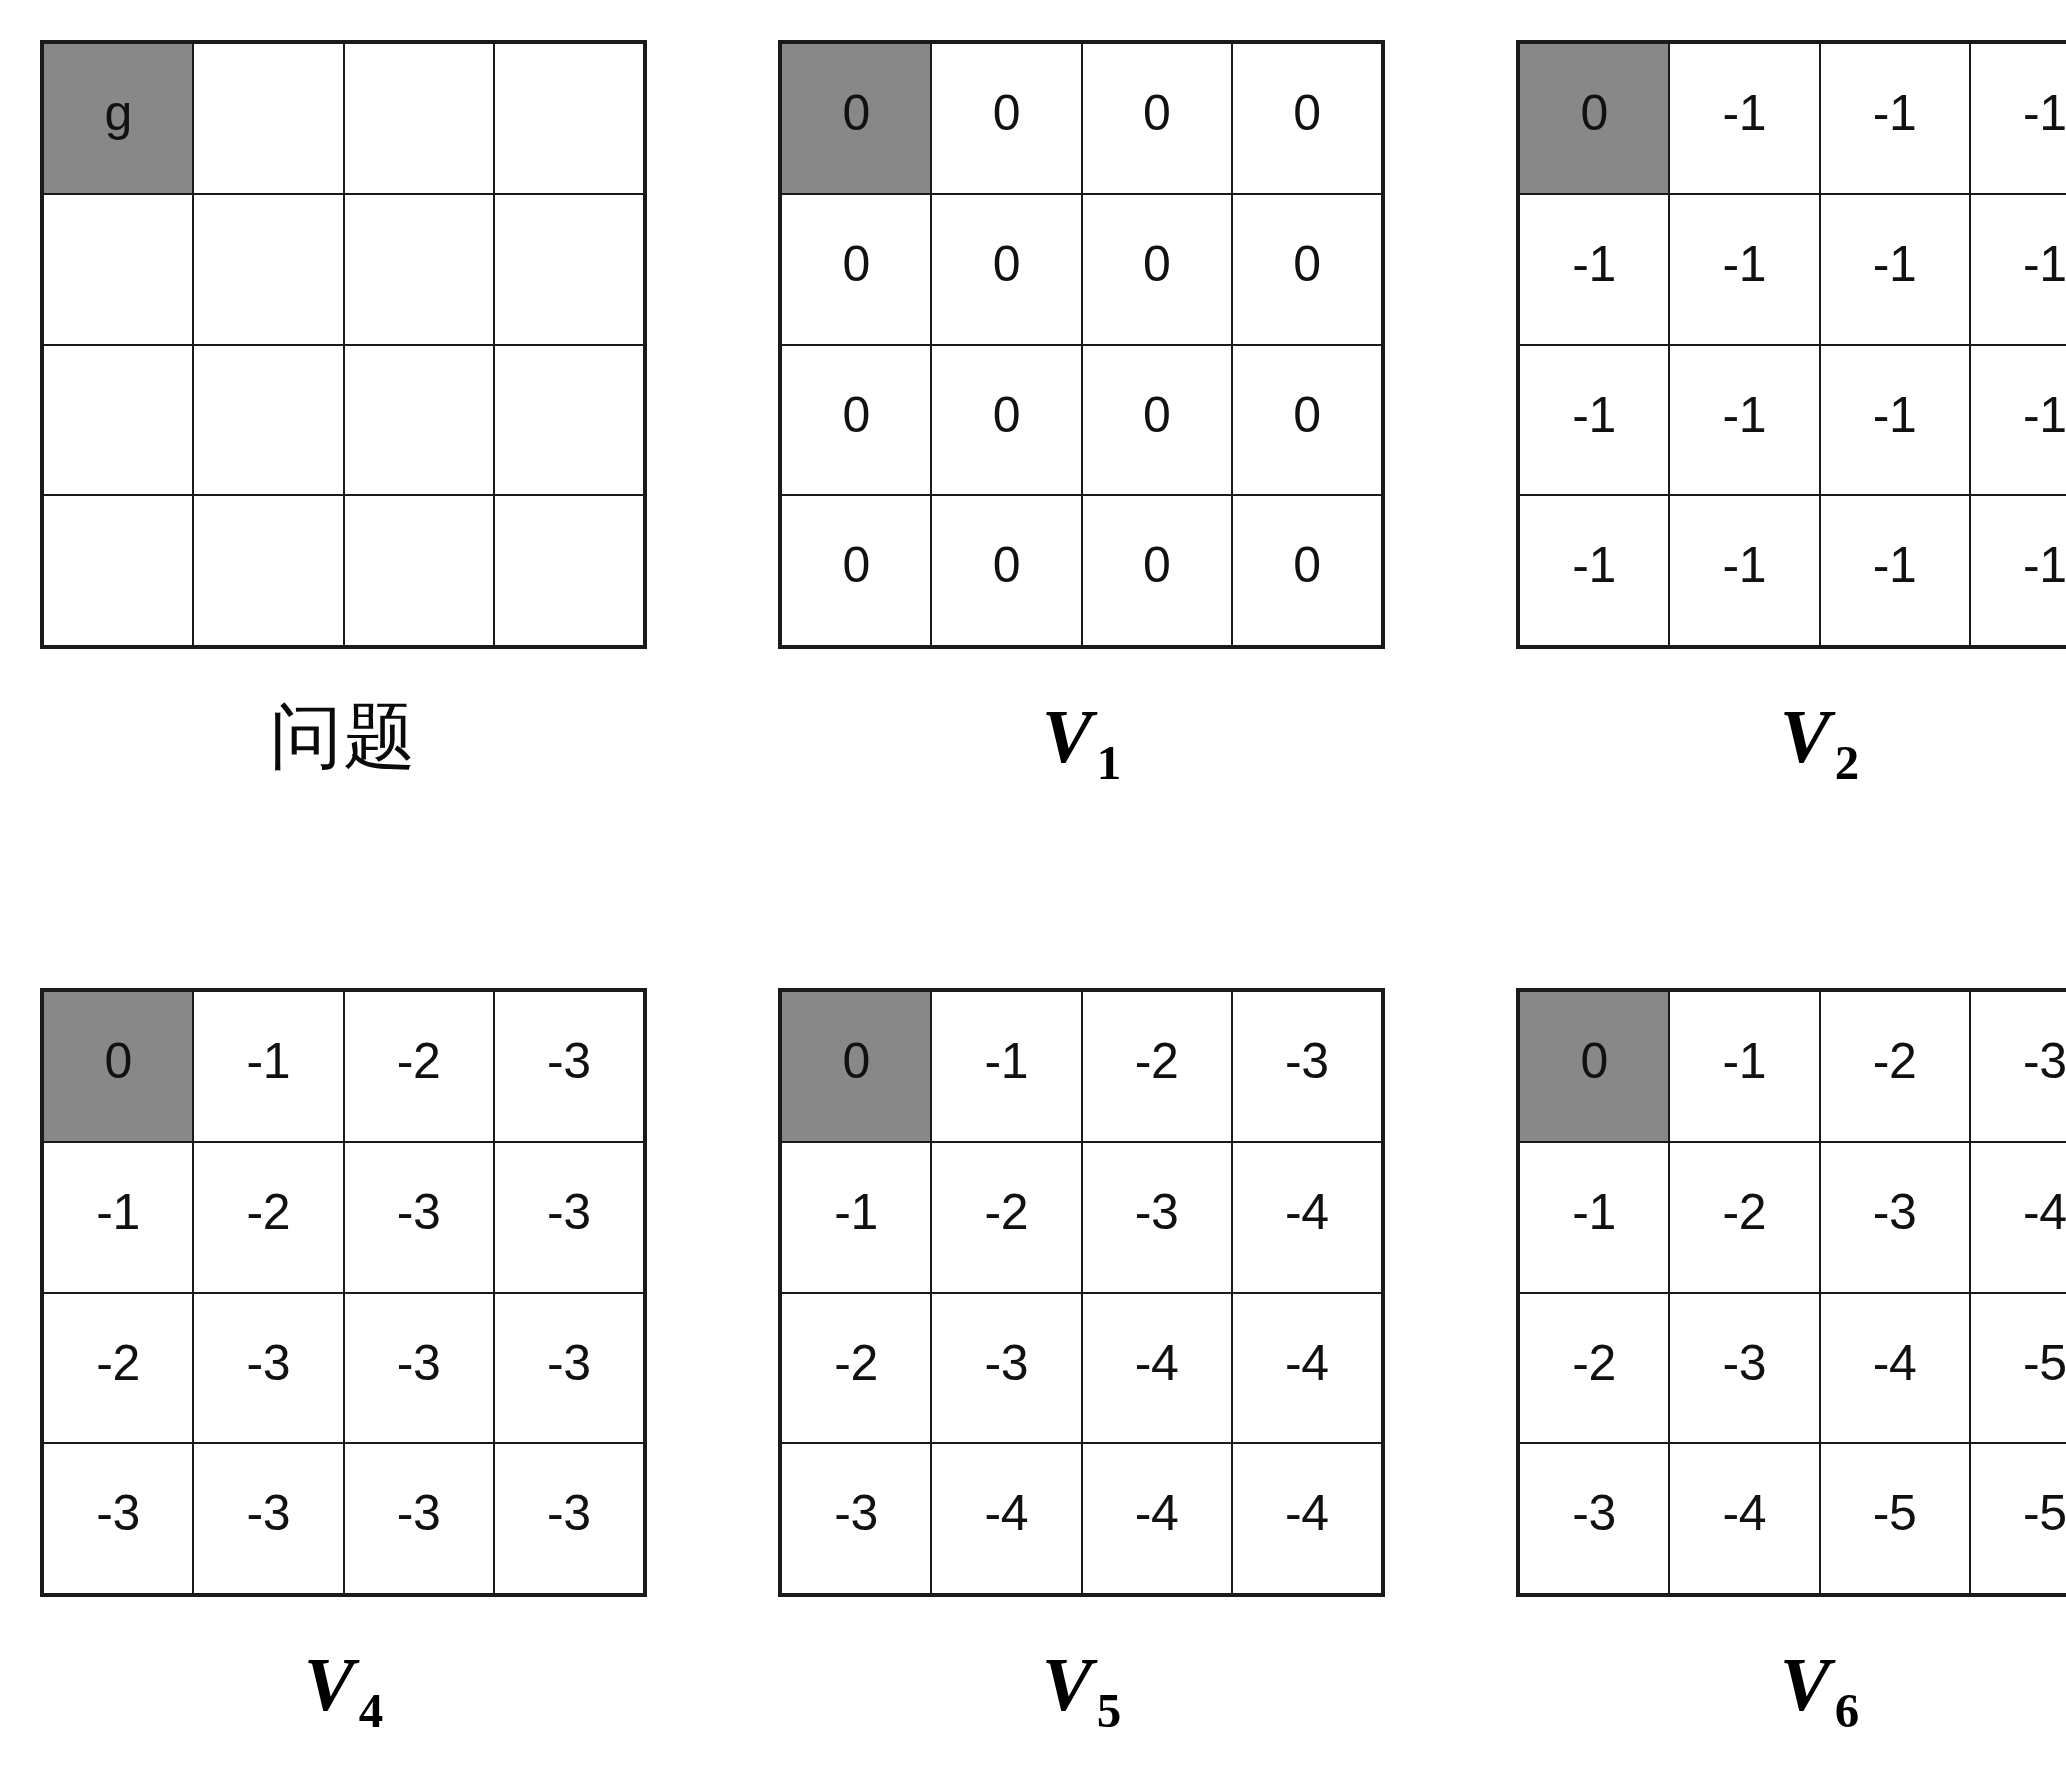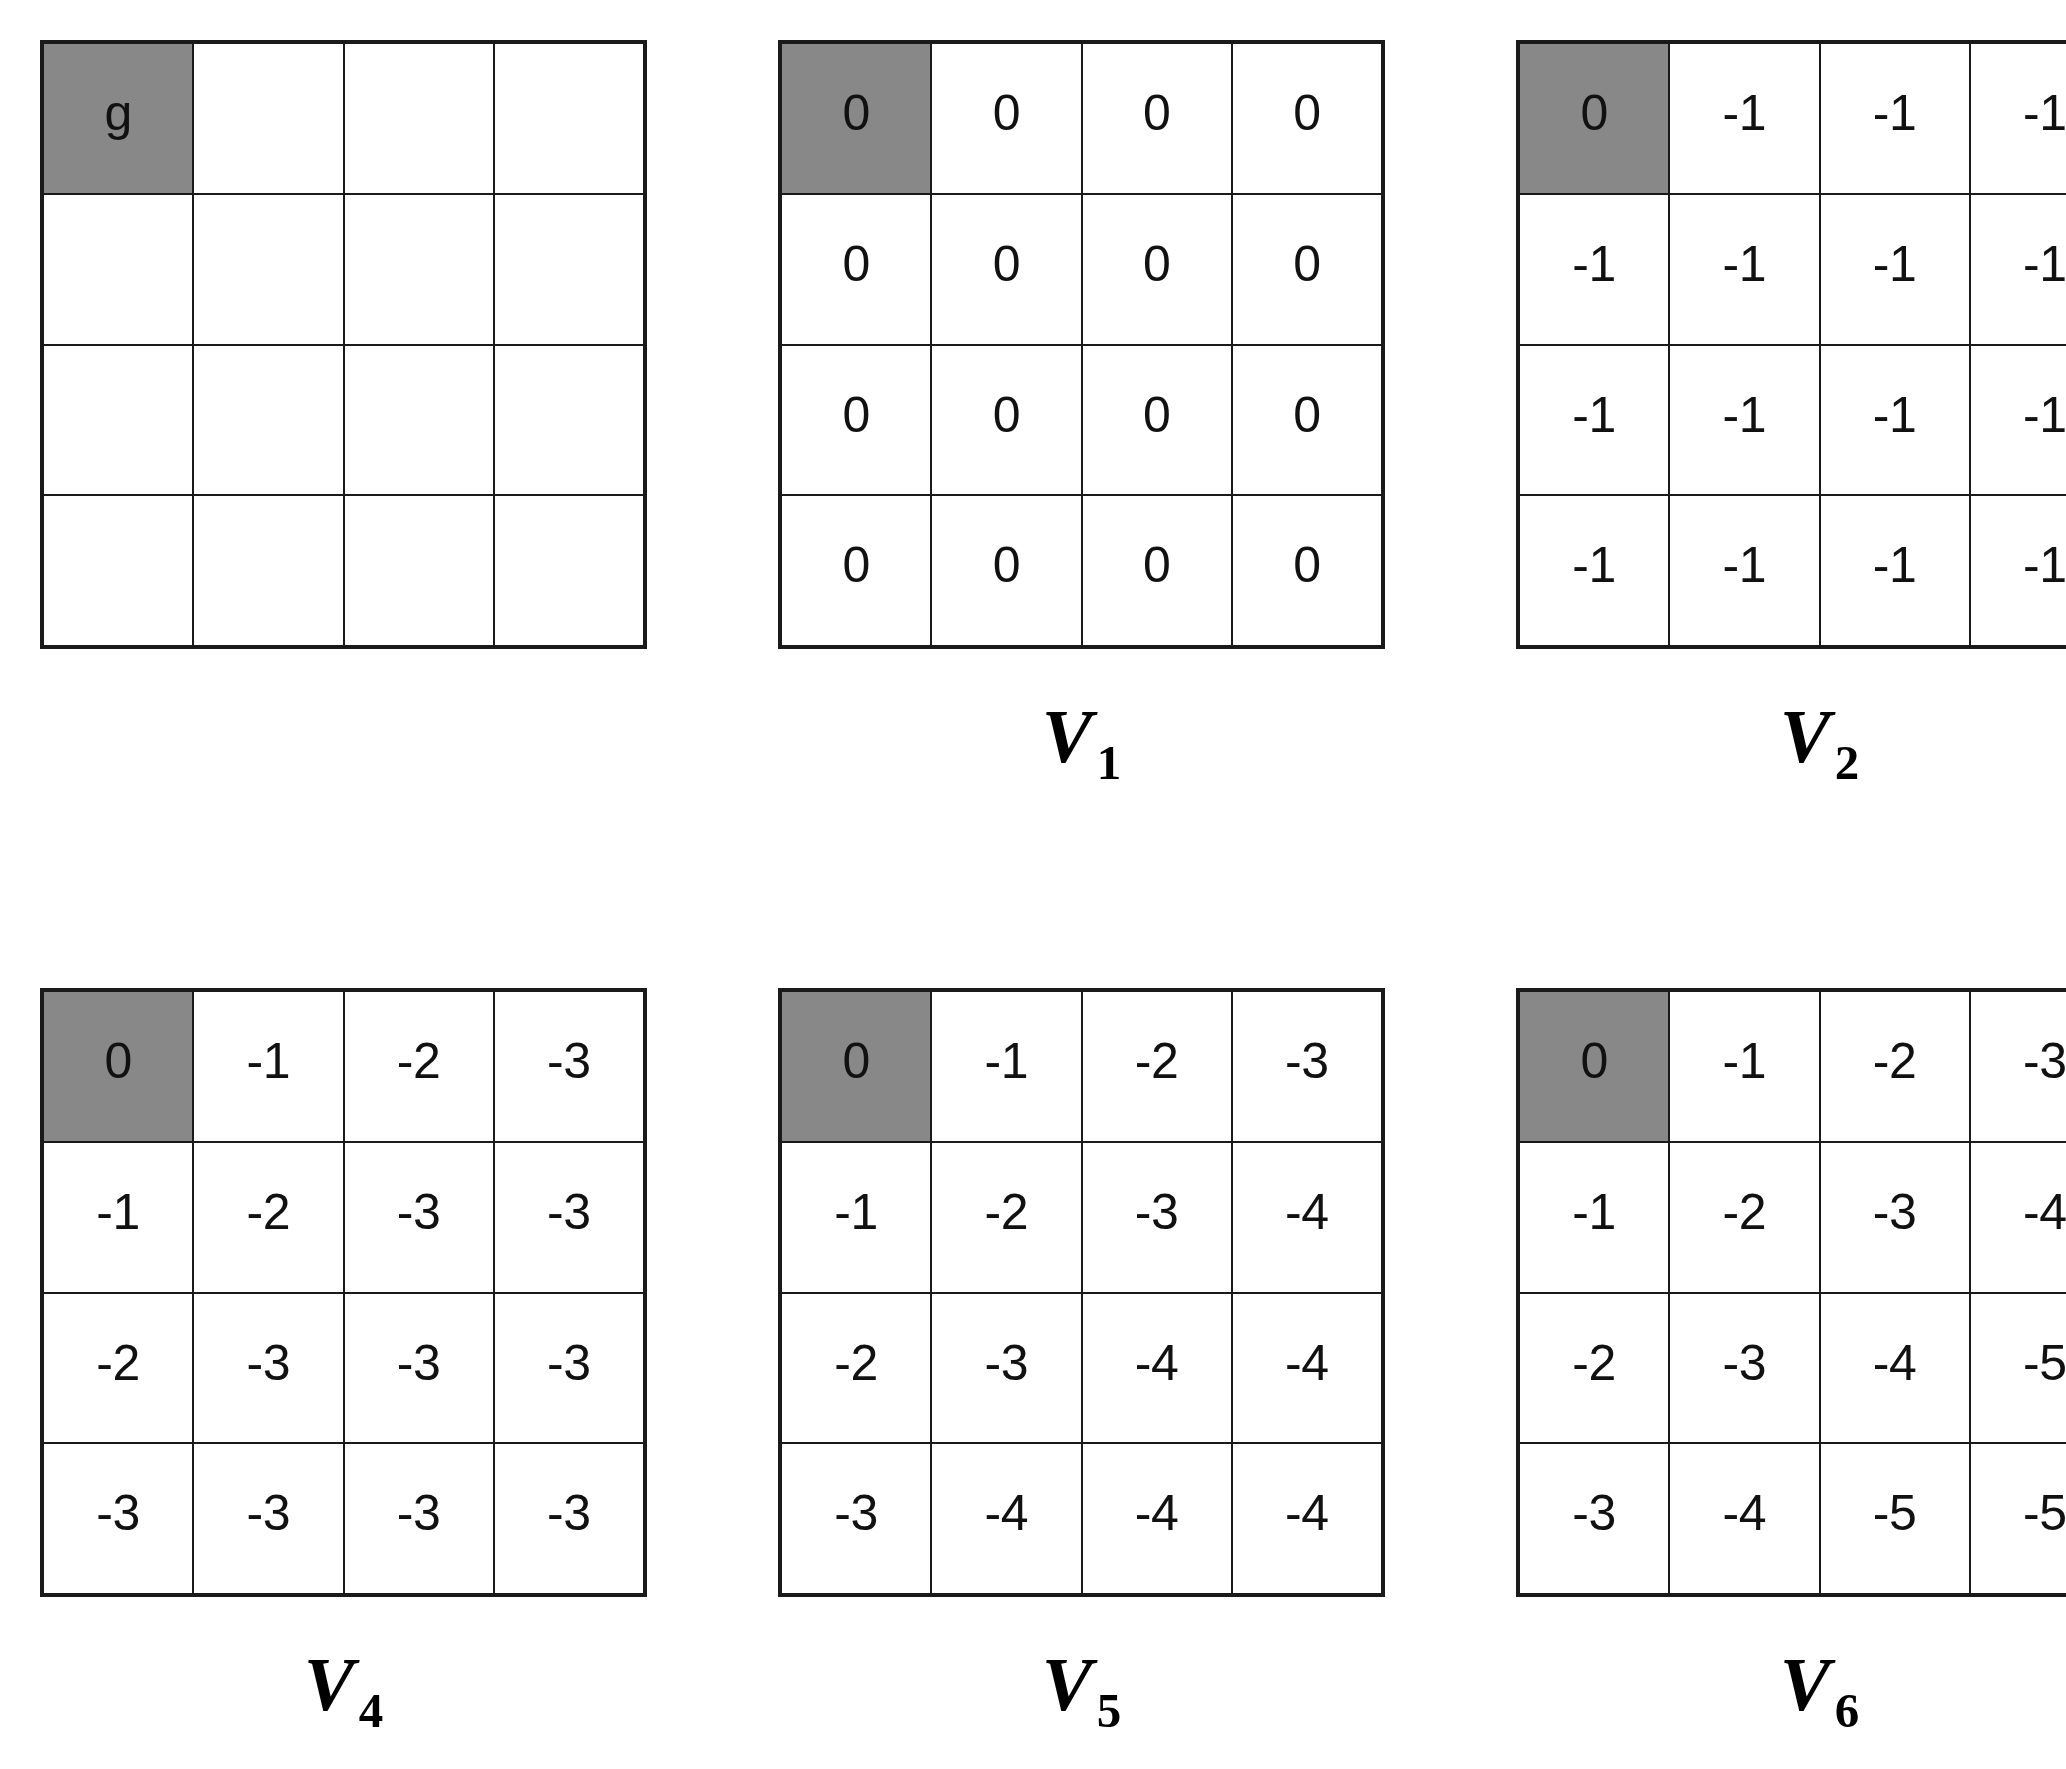--- a/index.html
+++ b/index.html
@@ -189,20 +189,23 @@
               <span class="cell-text"></span>
             </div>
             <div class="cell">
               <span class="cell-text"></span>
             </div>
             <div class="cell">
               <span class="cell-text"></span>
             </div>
           </div>
         </div>
+        <div class="caption">
+          <span class="caption-cjk">问题</span>
+        </div>
       </div>
       <div class="panel">
         <div class="grid">
           <div class="grid-tr">
             <div class="cell start">
               <span class="cell-text">0</span>
             </div>
             <div class="cell">
               <span class="cell-text">0</span>
             </div>

